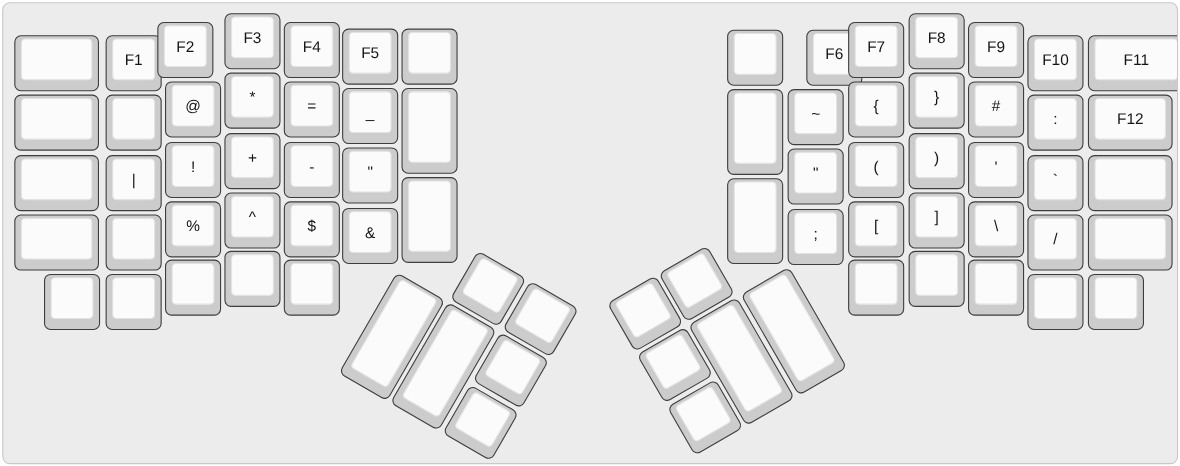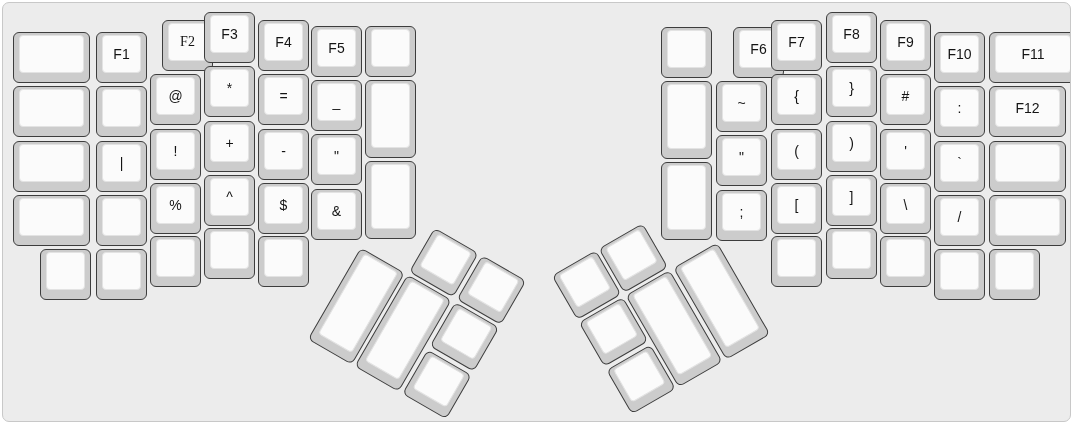--- a/index.html
+++ b/index.html
@@ -80,21 +80,21 @@
       <div class="key" style="left: 93px; top: 138px; width: 51px; height: 51px;">
         <div class="cap">
           <span>|</span>
         </div>
       </div>
       <div class="key" style="left: 93px; top: 192px; width: 51px; height: 51px;">
         <div class="cap">
           <span></span>
         </div>
       </div>
-      <div class="key" style="left: 159px; top: 17px; width: 51px; height: 51px; font-family: Liberation Serif, serif;">
+      <div class="key" style="left: 140px; top: 17px; width: 51px; height: 51px;">
         <div class="cap">
           <span>F2</span>
         </div>
       </div>
       <div class="key" style="left: 147px; top: 71px; width: 51px; height: 51px;">
         <div class="cap">
           <span>@</span>
         </div>
       </div>
       <div class="key" style="left: 147px; top: 126px; width: 51px; height: 51px;">

